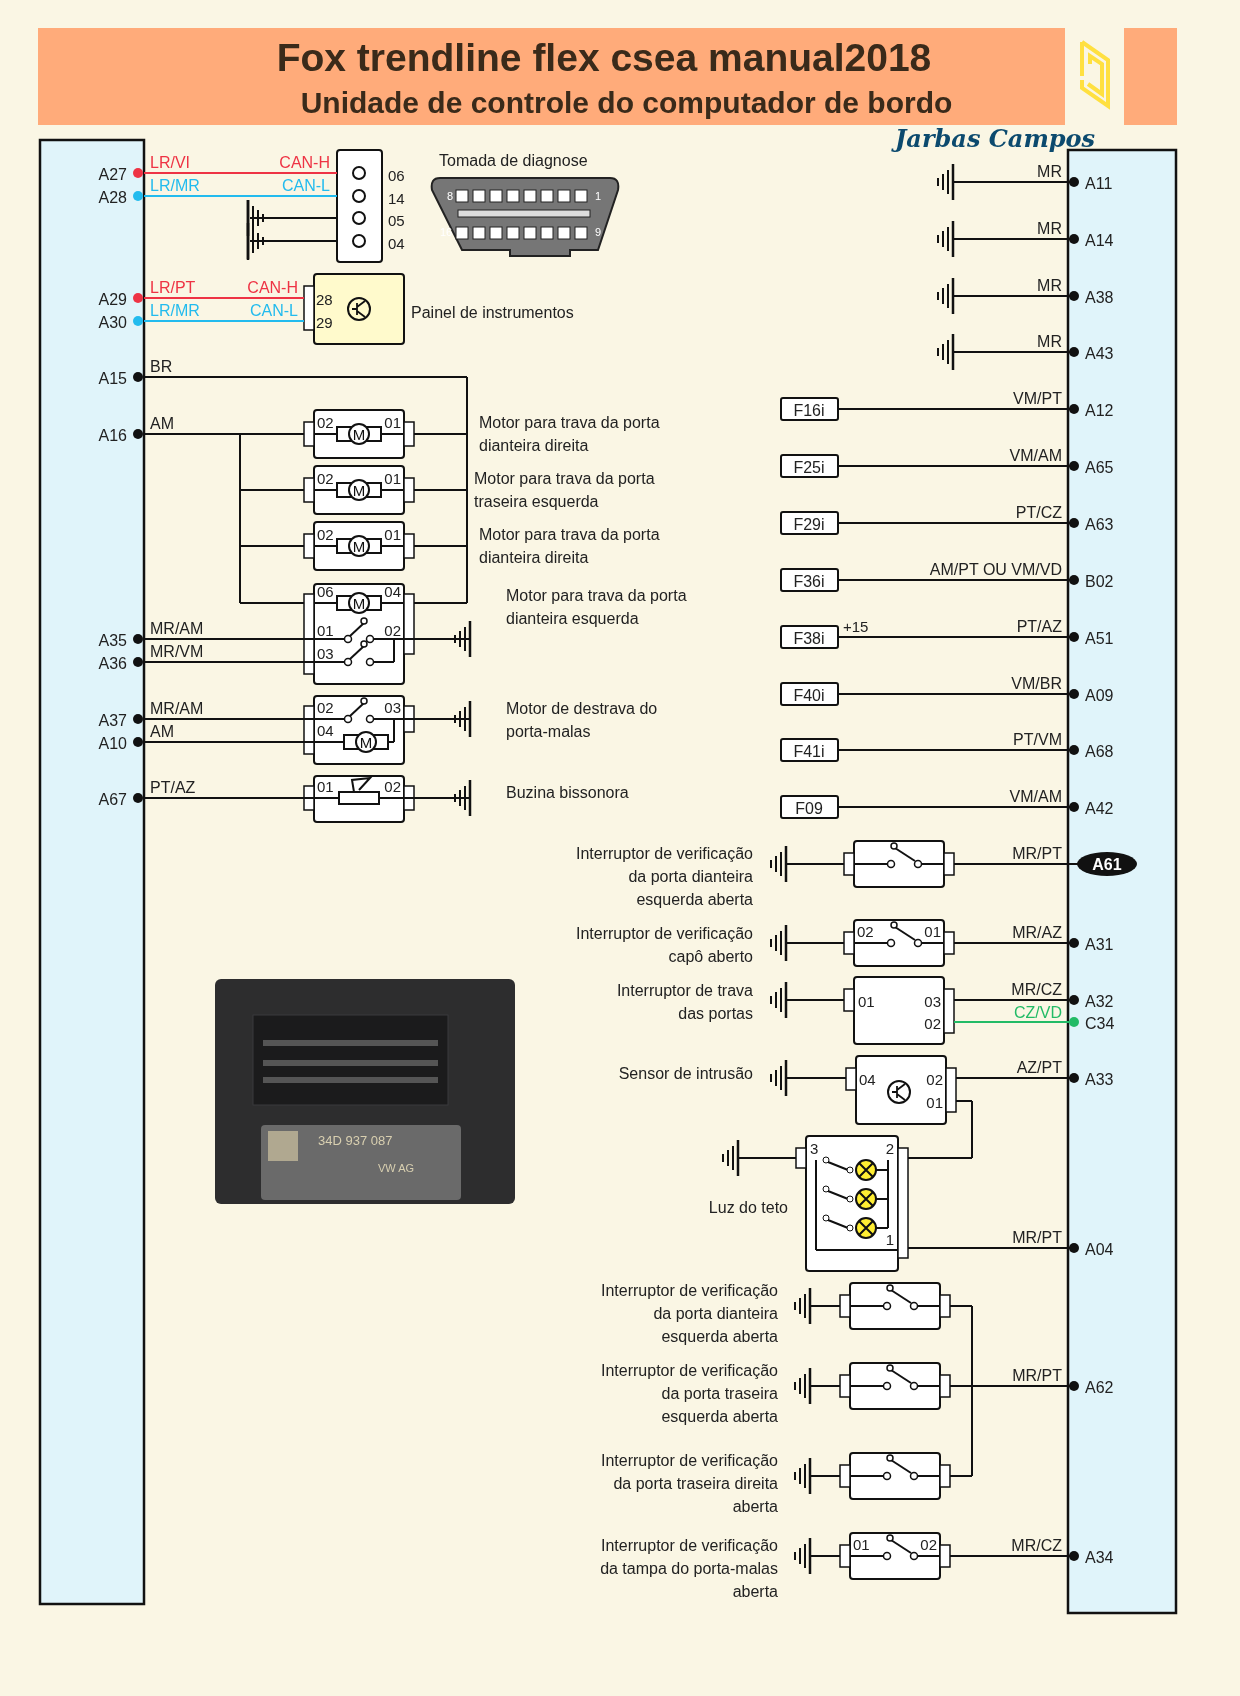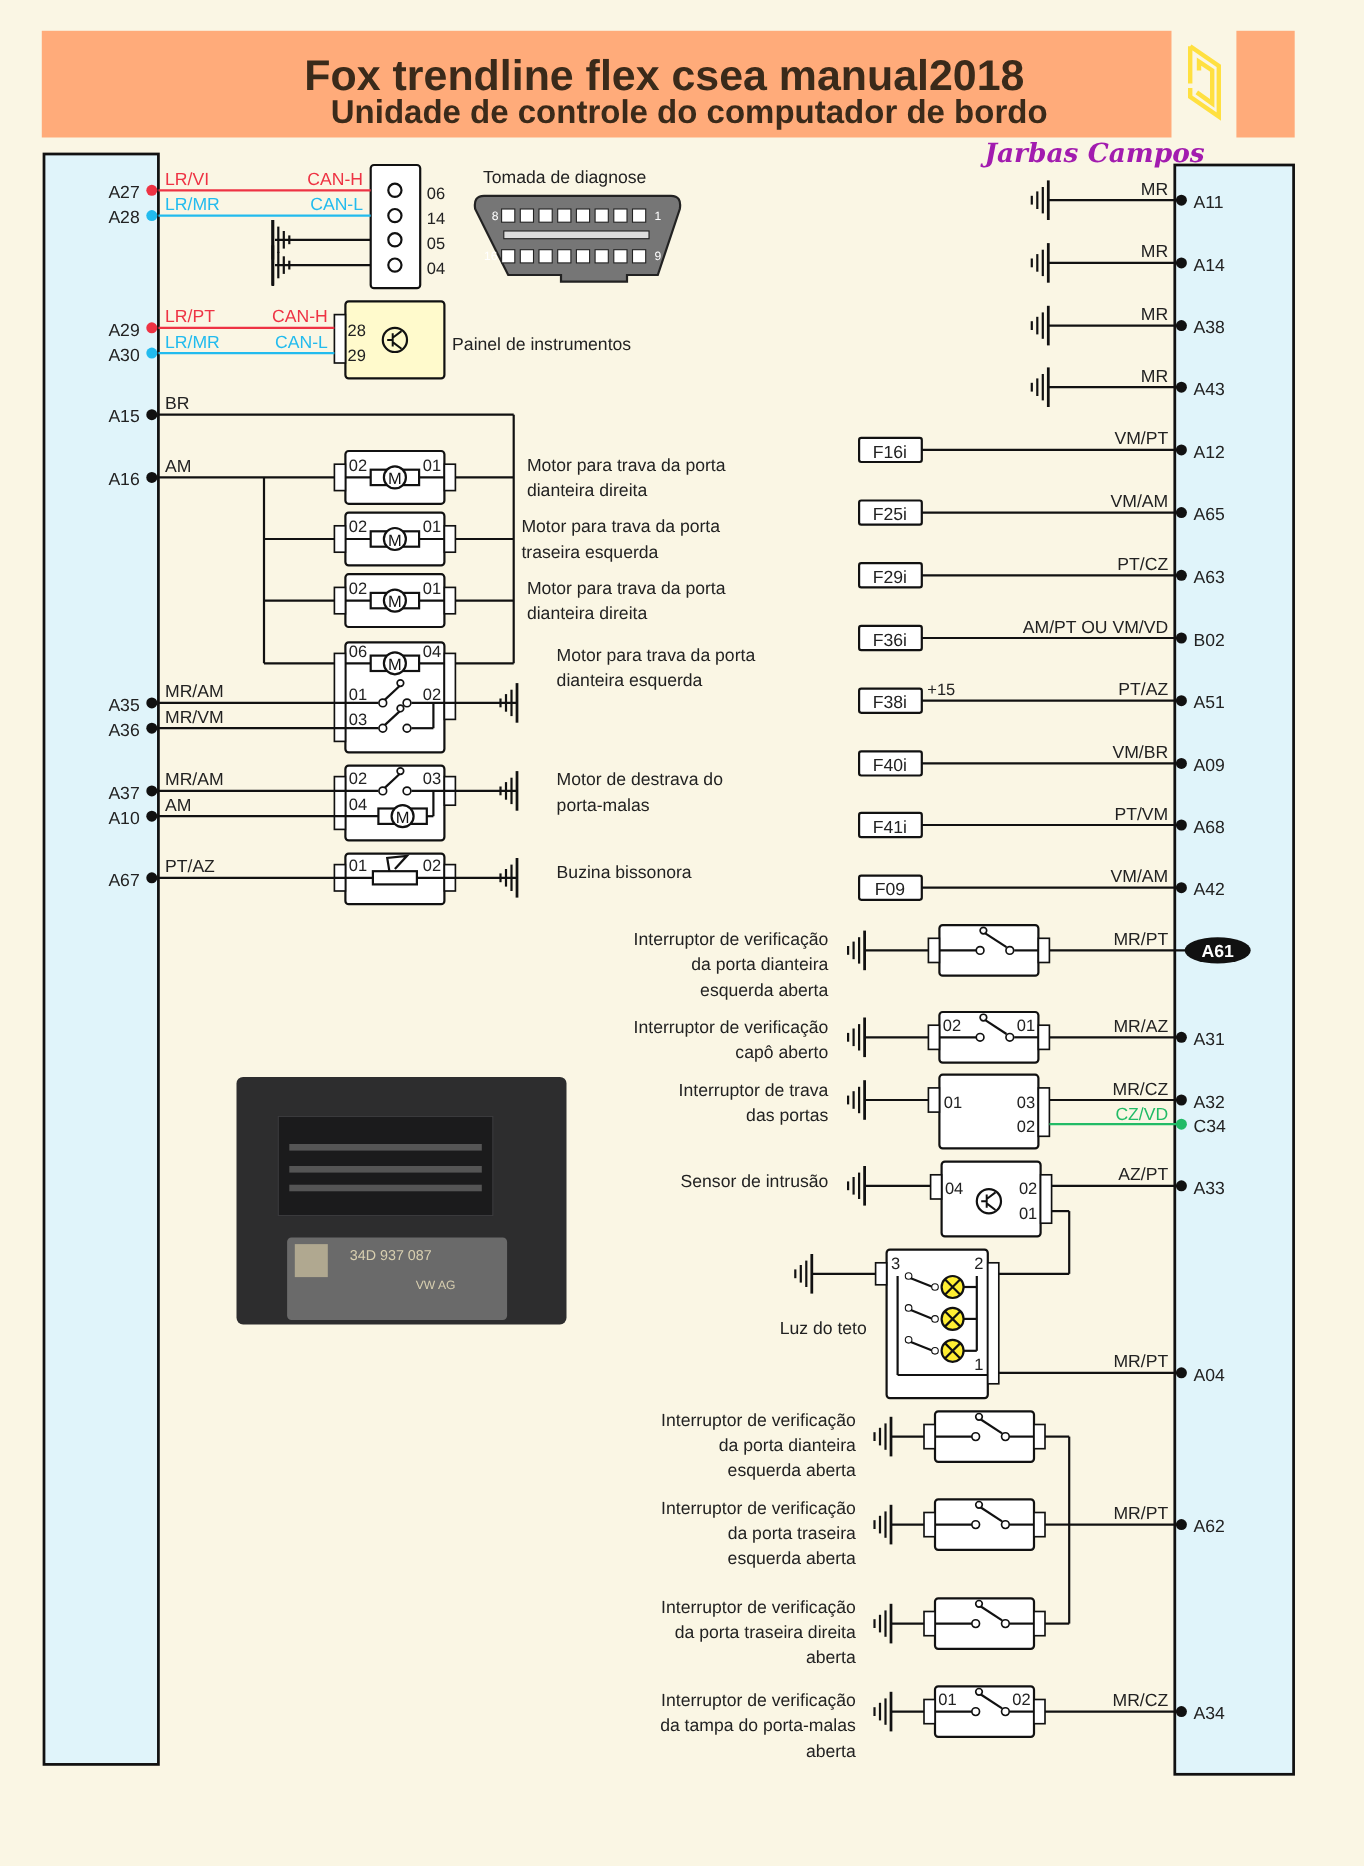--- a/index.html
+++ b/index.html
@@ -1,22 +1,22 @@
 <!DOCTYPE html>
 <html><head>
 <meta charset="utf-8">
 <style>
   html,body{margin:0;padding:0;}
   body{width:1240px;height:1696px;background:#faf6e4;position:relative;overflow:hidden;font-family:"Liberation Sans",sans-serif;}
   #header{position:absolute;left:38px;top:28px;width:1027px;height:97px;background:#ffab7a;}
   #header-right{position:absolute;left:1124px;top:28px;width:53px;height:97px;background:#ffab7a;}
-  #title{position:absolute;left:0;width:100%;top:20px;text-align:center;font-size:39px;font-weight:bold;color:#3a2a1a;padding-left:105px;box-sizing:border-box;}
+  #title{position:absolute;left:0;width:100%;top:8px;text-align:center;font-size:39px;font-weight:bold;color:#3a2a1a;padding-left:105px;box-sizing:border-box;}
   #subtitle{position:absolute;left:0;width:100%;top:58px;text-align:center;font-size:30px;font-weight:bold;color:#3a2a1a;padding-left:150px;box-sizing:border-box;}
   #logo{position:absolute;left:1076px;top:36px;width:40px;height:80px;}
-  #author{position:absolute;left:895px;top:124px;font-family:"DejaVu Serif",serif;font-style:italic;font-weight:bold;font-size:24px;color:#a21caf;}
+  #author{position:absolute;left:895px;top:124px;font-family:"DejaVu Serif",serif;font-style:italic;font-weight:bold;font-size:24px;color:#0c4a6e;}
   #diagram{position:absolute;left:0;top:0;}
   svg text{font-family:"Liberation Sans",sans-serif;}
   #photo{position:absolute;left:213px;top:965px;width:305px;height:245px;}
 </style>
 </head>
 <body>
 
 <div id="header">
   <div id="title">Fox trendline flex csea manual2018</div>
   <div id="subtitle">Unidade de controle do computador de bordo</div>

